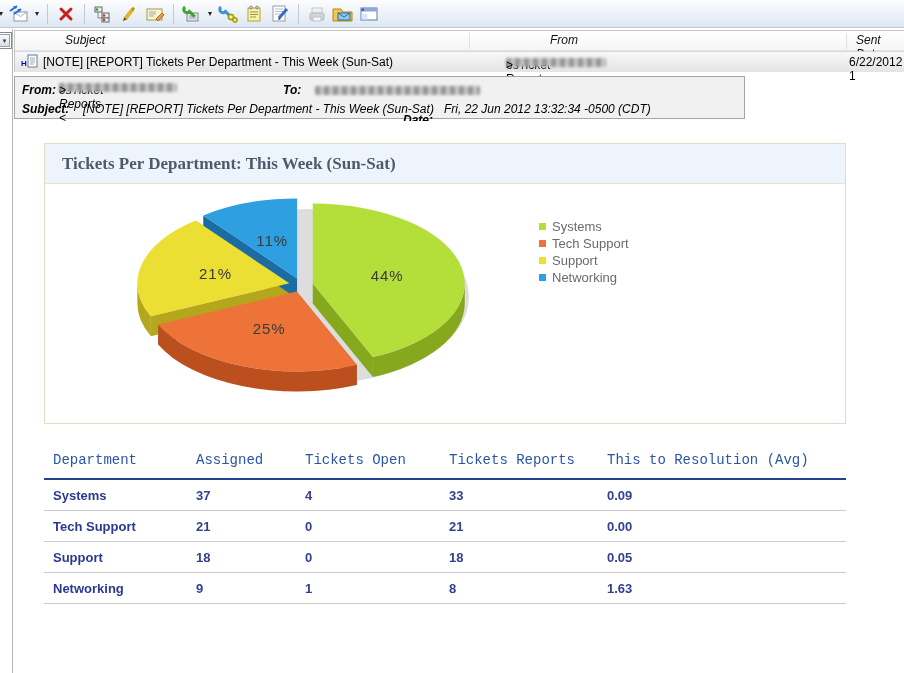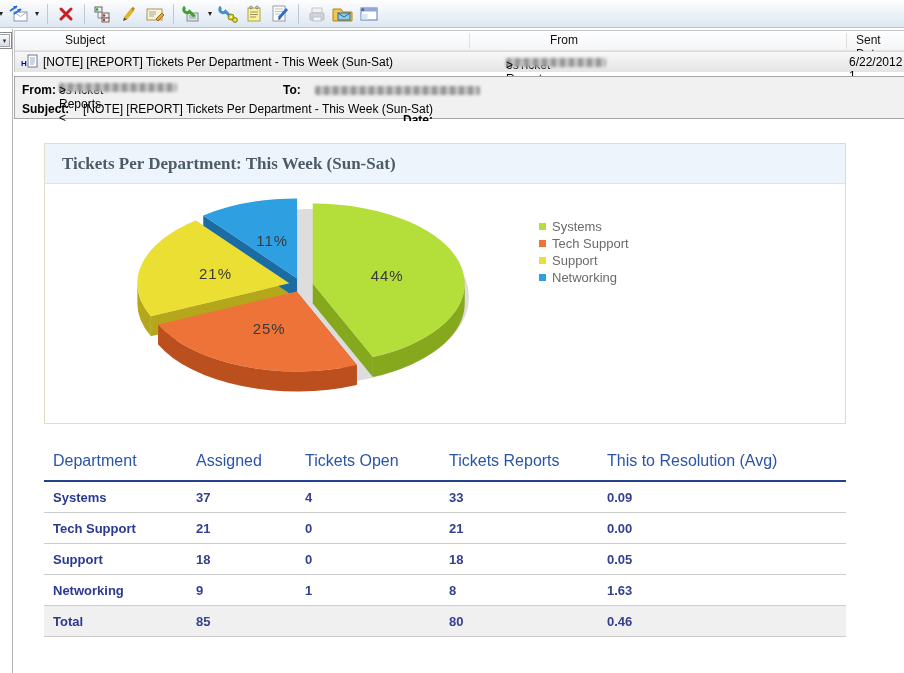--- a/index.html
+++ b/index.html
@@ -21,45 +21,45 @@
   .disabled-ico{ opacity:.55; filter:grayscale(1); }
   
   .left-strip{ position:absolute; left:0; top:29px; width:13px; height:644px; background:#fff; border-right:1px solid #b5b5b5;}
   .mini-combo{ position:absolute; left:-6px; top:32px; width:18px; height:17px; background:#fff; border:1px solid #8a8a8a; }
   .mini-combo .dd{ position:absolute; right:1px; top:1px; width:11px; height:13px;
     background:linear-gradient(#fafafa,#d8dde4); border:1px solid #9aa2ad; font-size:7px; color:#333;
     display:flex; align-items:center; justify-content:center;}
   
   .msg-list{ position:absolute; left:14px; top:30px; width:890px; height:42px; border:1px solid #c6c6c6; border-right:none; background:#fff;}
   .msg-cols{ position:relative; height:20px; background:linear-gradient(#ffffff,#f4f5f7); border-bottom:1px solid #e4e4e4; font-size:12px; color:#111;}
-  .msg-cols span{ position:absolute; top:2px; }
+  .msg-cols span{ position:absolute; top:2px;font-style:italic; }
   .col-div{ position:absolute; top:2px; width:1px; height:16px; background:#e0e0e0;}
   .msg-row{ position:relative; height:21px; background:linear-gradient(#f8f8f8,#e4e4e4); border-top:1px solid #d9d9d9; font-size:12px; color:#000;}
   .msg-row span{ position:absolute; top:3px; }
   .h-mark{ font-size:8px; font-weight:bold; color:#0000cc; }
   .blur{ display:inline-block; height:9px; border-radius:2px; vertical-align:middle;
     background:repeating-linear-gradient(90deg,#949494 0 5px,#c9c9c9 5px 9px);
     filter:blur(1.4px); }
   
-  .hdr-pane{ position:absolute; left:14px; top:76px; width:891px; height:43px; background:#f1f1f1; border:1px solid #a5a5a5; font-size:12px; color:#000;}
+  .hdr-pane{ position:absolute; left:14px; top:76px; width:731px; height:43px; background:#f1f1f1; border:1px solid #a5a5a5; font-size:12px; color:#000;font-style:italic;}
   .hdr-pane span{ position:absolute; }
   .b{ font-weight:bold; }
   
   .body-pane{ position:absolute; left:14px; top:121px; width:890px; height:552px; background:#fff; }
   .report-panel{ position:absolute; left:30px; top:22px; width:802px; height:281px; border:1px solid #e0dcc6; background:#fff;}
   .report-title-band{ height:40px; background:#eef4fb; border-bottom:1px solid #e7e3d3; }
   .report-title{ padding:10px 0 0 17px; font-family:"Liberation Serif", serif; font-weight:bold; font-size:17px; color:#4d5b68; }
   #pie-svg{ position:absolute; left:0; top:41px; }
   .legend{ position:absolute; left:494px; top:74px; list-style:none; }
   .legend li{ display:flex; align-items:center; height:17px; font-size:13px; color:#6b6b6b; }
   .legend .sq{ width:7px; height:7px; margin-right:6px; flex:0 0 auto; }
   
   .report-table{ position:absolute; left:30px; top:319px; width:802px; border-collapse:collapse; }
-  .report-table th{ text-align:left; font-size:16px; font-weight:400; color:#2a55a7;
-    padding:12px 0 10px 9px; border-bottom:2px solid #24418e; }
+  .report-table th{ text-align:left; font-size:14px; font-weight:400; color:#2a55a7;
+    padding:12px 0 10px 9px; border-bottom:2px solid #24418e;font-family:Liberation Mono, monospace; }
   .report-table td{ font-size:13px; font-weight:bold; color:#35408f;
     padding:8px 0 7px 9px; border-bottom:1px solid #cccccc; }
   .report-table td.dept{ color:#2b3990; }
   .report-table tr.total td{ background:#f0f0f0; }
 </style>
 </head>
 <body>
 
 <div class="toolbar">
   <div class="tb-caret" style="margin-left:-4px;">▾</div>
@@ -199,20 +199,21 @@
   <span style="left:44px; top:6px;">
       <span>osTicket Reports &lt;</span>
       <span class="blur" style="width:118px;"></span>
       <span>&gt;</span>
     </span>
   <span class="b" style="left:268px; top:6px;">To:</span>
   <span class="blur" style="left:300px; top:9px; width:165px; position:absolute;"></span>
   <span class="b" style="left:7px; top:25px;">Subject:</span>
   <span style="left:68px; top:25px;">[NOTE] [REPORT] Tickets Per Department - This Week (Sun-Sat)</span>
   <span class="b" style="left:388px; top:36px;">Date:</span>
+  <span style="left:429px; top:25px;">Fri, 22 Jun 2012 13:32:34 -0500 (CDT)</span>
 </div>
 
 <div class="body-pane">
 
   <div class="report-panel">
     <div class="report-title-band">
       <div class="report-title">Tickets Per Department: This Week (Sun-Sat)</div>
     </div>
     <svg id="pie-svg" width="802" height="238">
         <ellipse cx="264" cy="112" rx="160" ry="88" fill="#dddddd"></ellipse>
@@ -295,23 +296,16 @@
           <td>18</td>
           <td>0.05</td>
         </tr>
         <tr>
           <td class="dept">Networking</td>
           <td>9</td>
           <td>1</td>
           <td>8</td>
           <td>1.63</td>
         </tr>
-        <tr class="total">
-          <td class="dept">Total</td>
-          <td>85</td>
-          <td></td>
-          <td>80</td>
-          <td>0.46</td>
-        </tr>
       </tbody>
   </table>
 
 </div>
 
 </body></html>

